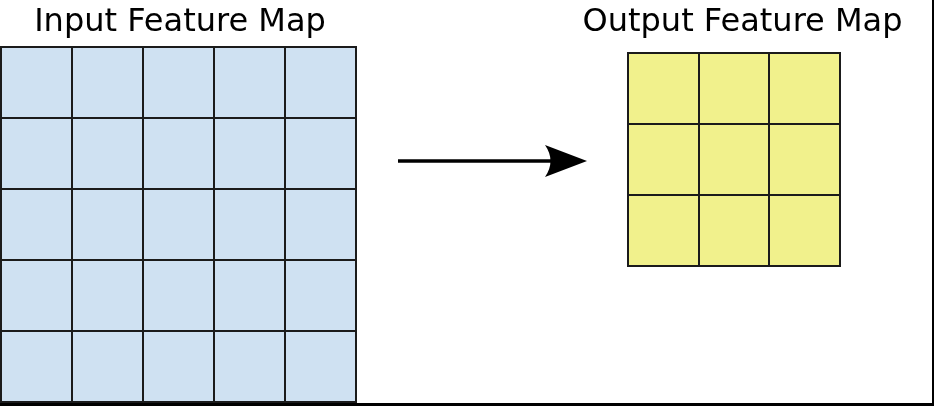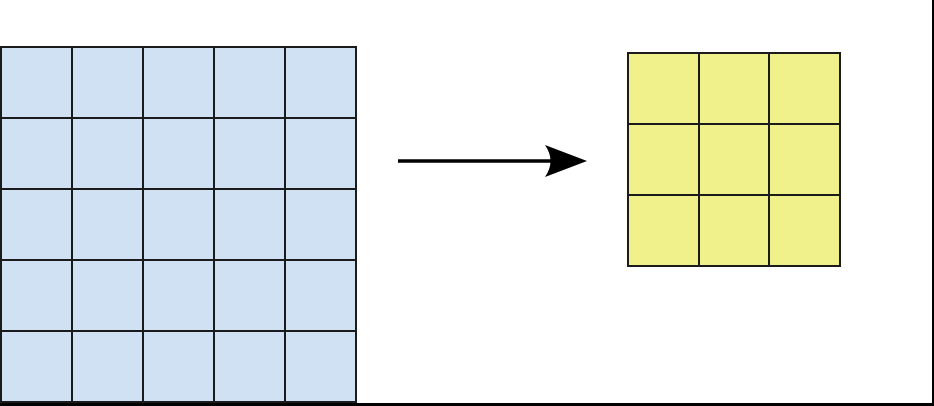--- a/index.html
+++ b/index.html
@@ -58,20 +58,21 @@
     top: 140px;
     width: 210px;
     height: 44px;
   }
 </style>
 </head>
 <body>
 
 <div class="figure">
 
+  <div class="map-title title-input">Input Feature Map</div>
 
   <div class="feature-grid grid-input" id="grid-input" style="--line: #1b1b1b; --cell: #cfe1f2; grid-template-columns: repeat(5, 1fr); grid-template-rows: repeat(5, 1fr);">
       <div class="cell"></div>
       <div class="cell"></div>
       <div class="cell"></div>
       <div class="cell"></div>
       <div class="cell"></div>
       <div class="cell"></div>
       <div class="cell"></div>
       <div class="cell"></div>
@@ -92,20 +93,21 @@
       <div class="cell"></div>
       <div class="cell"></div>
       <div class="cell"></div>
     </div>
 
   <svg class="arrow-svg" viewBox="0 0 210 44">
     <line id="arrow-shaft" x1="8" y1="21" x2="168" y2="21" stroke="#000000" stroke-width="3.6"></line>
     <path id="arrow-head" d="M 197 21 L 155 5 Q 166 21 155 37 Z" fill="#000000"></path>
   </svg>
 
+  <div class="map-title title-output">Output Feature Map</div>
 
   <div class="feature-grid grid-output" id="grid-output" style="--line: #1b1b1b; --cell: #f1f18c; grid-template-columns: repeat(3, 1fr); grid-template-rows: repeat(3, 1fr);">
       <div class="cell"></div>
       <div class="cell"></div>
       <div class="cell"></div>
       <div class="cell"></div>
       <div class="cell"></div>
       <div class="cell"></div>
       <div class="cell"></div>
       <div class="cell"></div>

